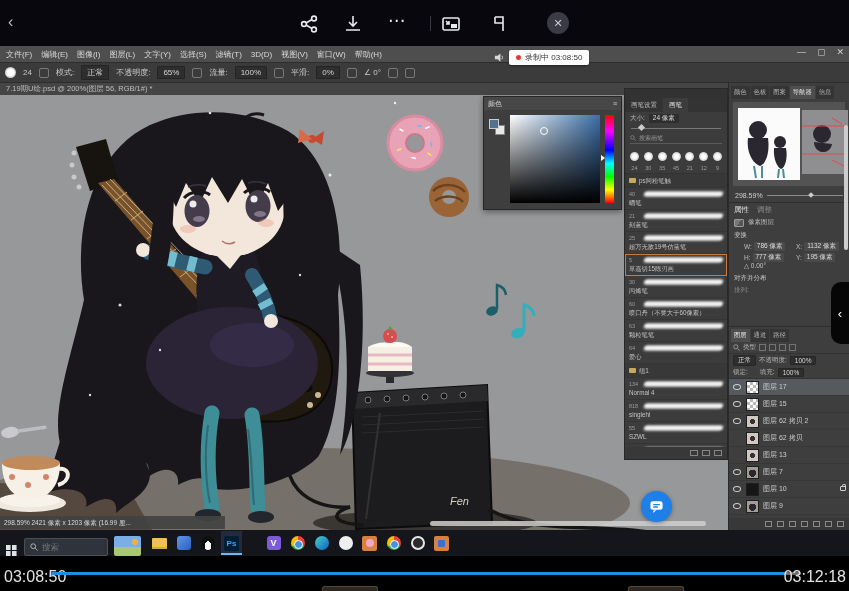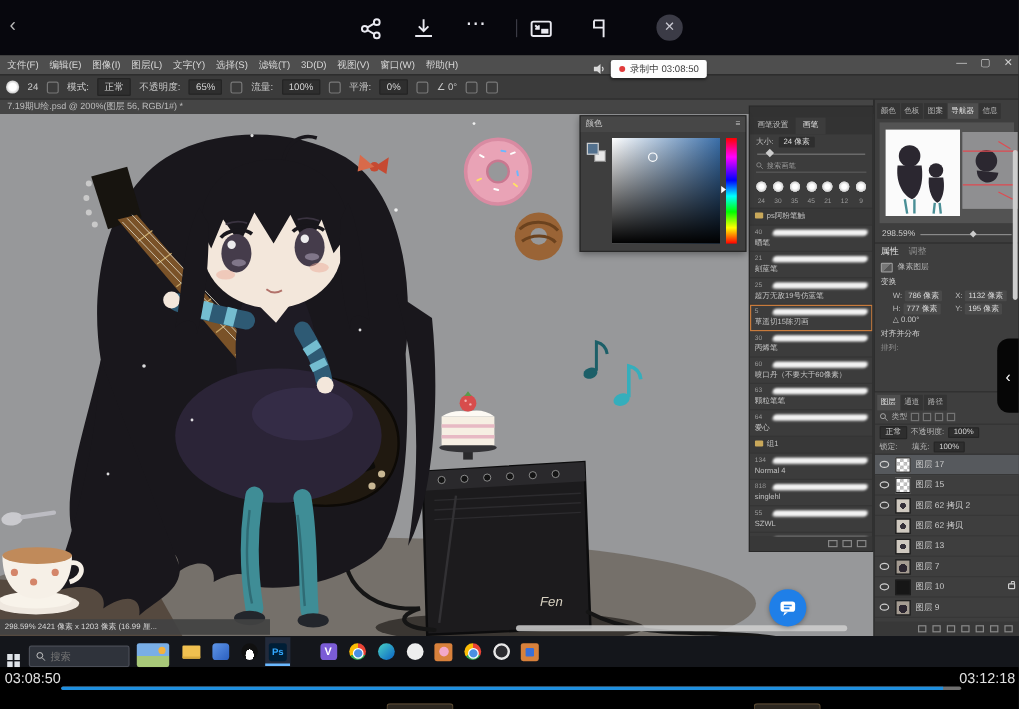--- a/index.html
+++ b/index.html
@@ -167,21 +167,21 @@
 .kind-edge .tb-glyph{width:14px;height:14px;border-radius:50%;background:linear-gradient(135deg,#49d2c5,#0a62c5)}
 .kind-whiteapp .tb-glyph{width:14px;height:14px;border-radius:50%;background:#eeeeee}
 .kind-pinkapp .tb-glyph{width:15px;height:15px;border-radius:2px;background:#d8813c;position:relative}
 .kind-pinkapp .tb-glyph::after{content:"";position:absolute;left:3.5px;top:3.5px;width:8px;height:8px;border-radius:50%;background:#f2a8c8}
 .kind-ringapp .tb-glyph{width:14px;height:14px;border-radius:50%;background:#2c2c30;border:2px solid #e8e8e8}
 .kind-orangeapp .tb-glyph{width:15px;height:15px;border-radius:2px;background:#d8813c;position:relative}
 .kind-orangeapp .tb-glyph::after{content:"";position:absolute;left:4px;top:4px;width:7px;height:7px;background:#3a6fd8;border-radius:1px}
 
 
 #vbar{position:absolute;left:0;top:556px;width:849px;height:35px;background:#000}
-.vtime{position:absolute;top:2px;color:#e2e2e2;font-size:12px}
+.vtime{position:absolute;top:12px;color:#e2e2e2;font-size:16px}
 #t-cur{left:4px}#t-tot{right:3px}
 #vtrack{position:absolute;left:51px;top:16px;width:750px;height:3px;background:#6f6f6f;border-radius:2px;overflow:hidden}
 #vfill{height:100%;background:#1e8fe0}
 .stub{position:absolute;top:30px;width:56px;height:5px;border-radius:3px 3px 0 0;background:#2c2720;border:1px solid #5a4a32;border-bottom:none}
 #stub1{left:322px}#stub2{left:628px}
 </style>
 </head>
 <body>
 
 <div id="topbar">

